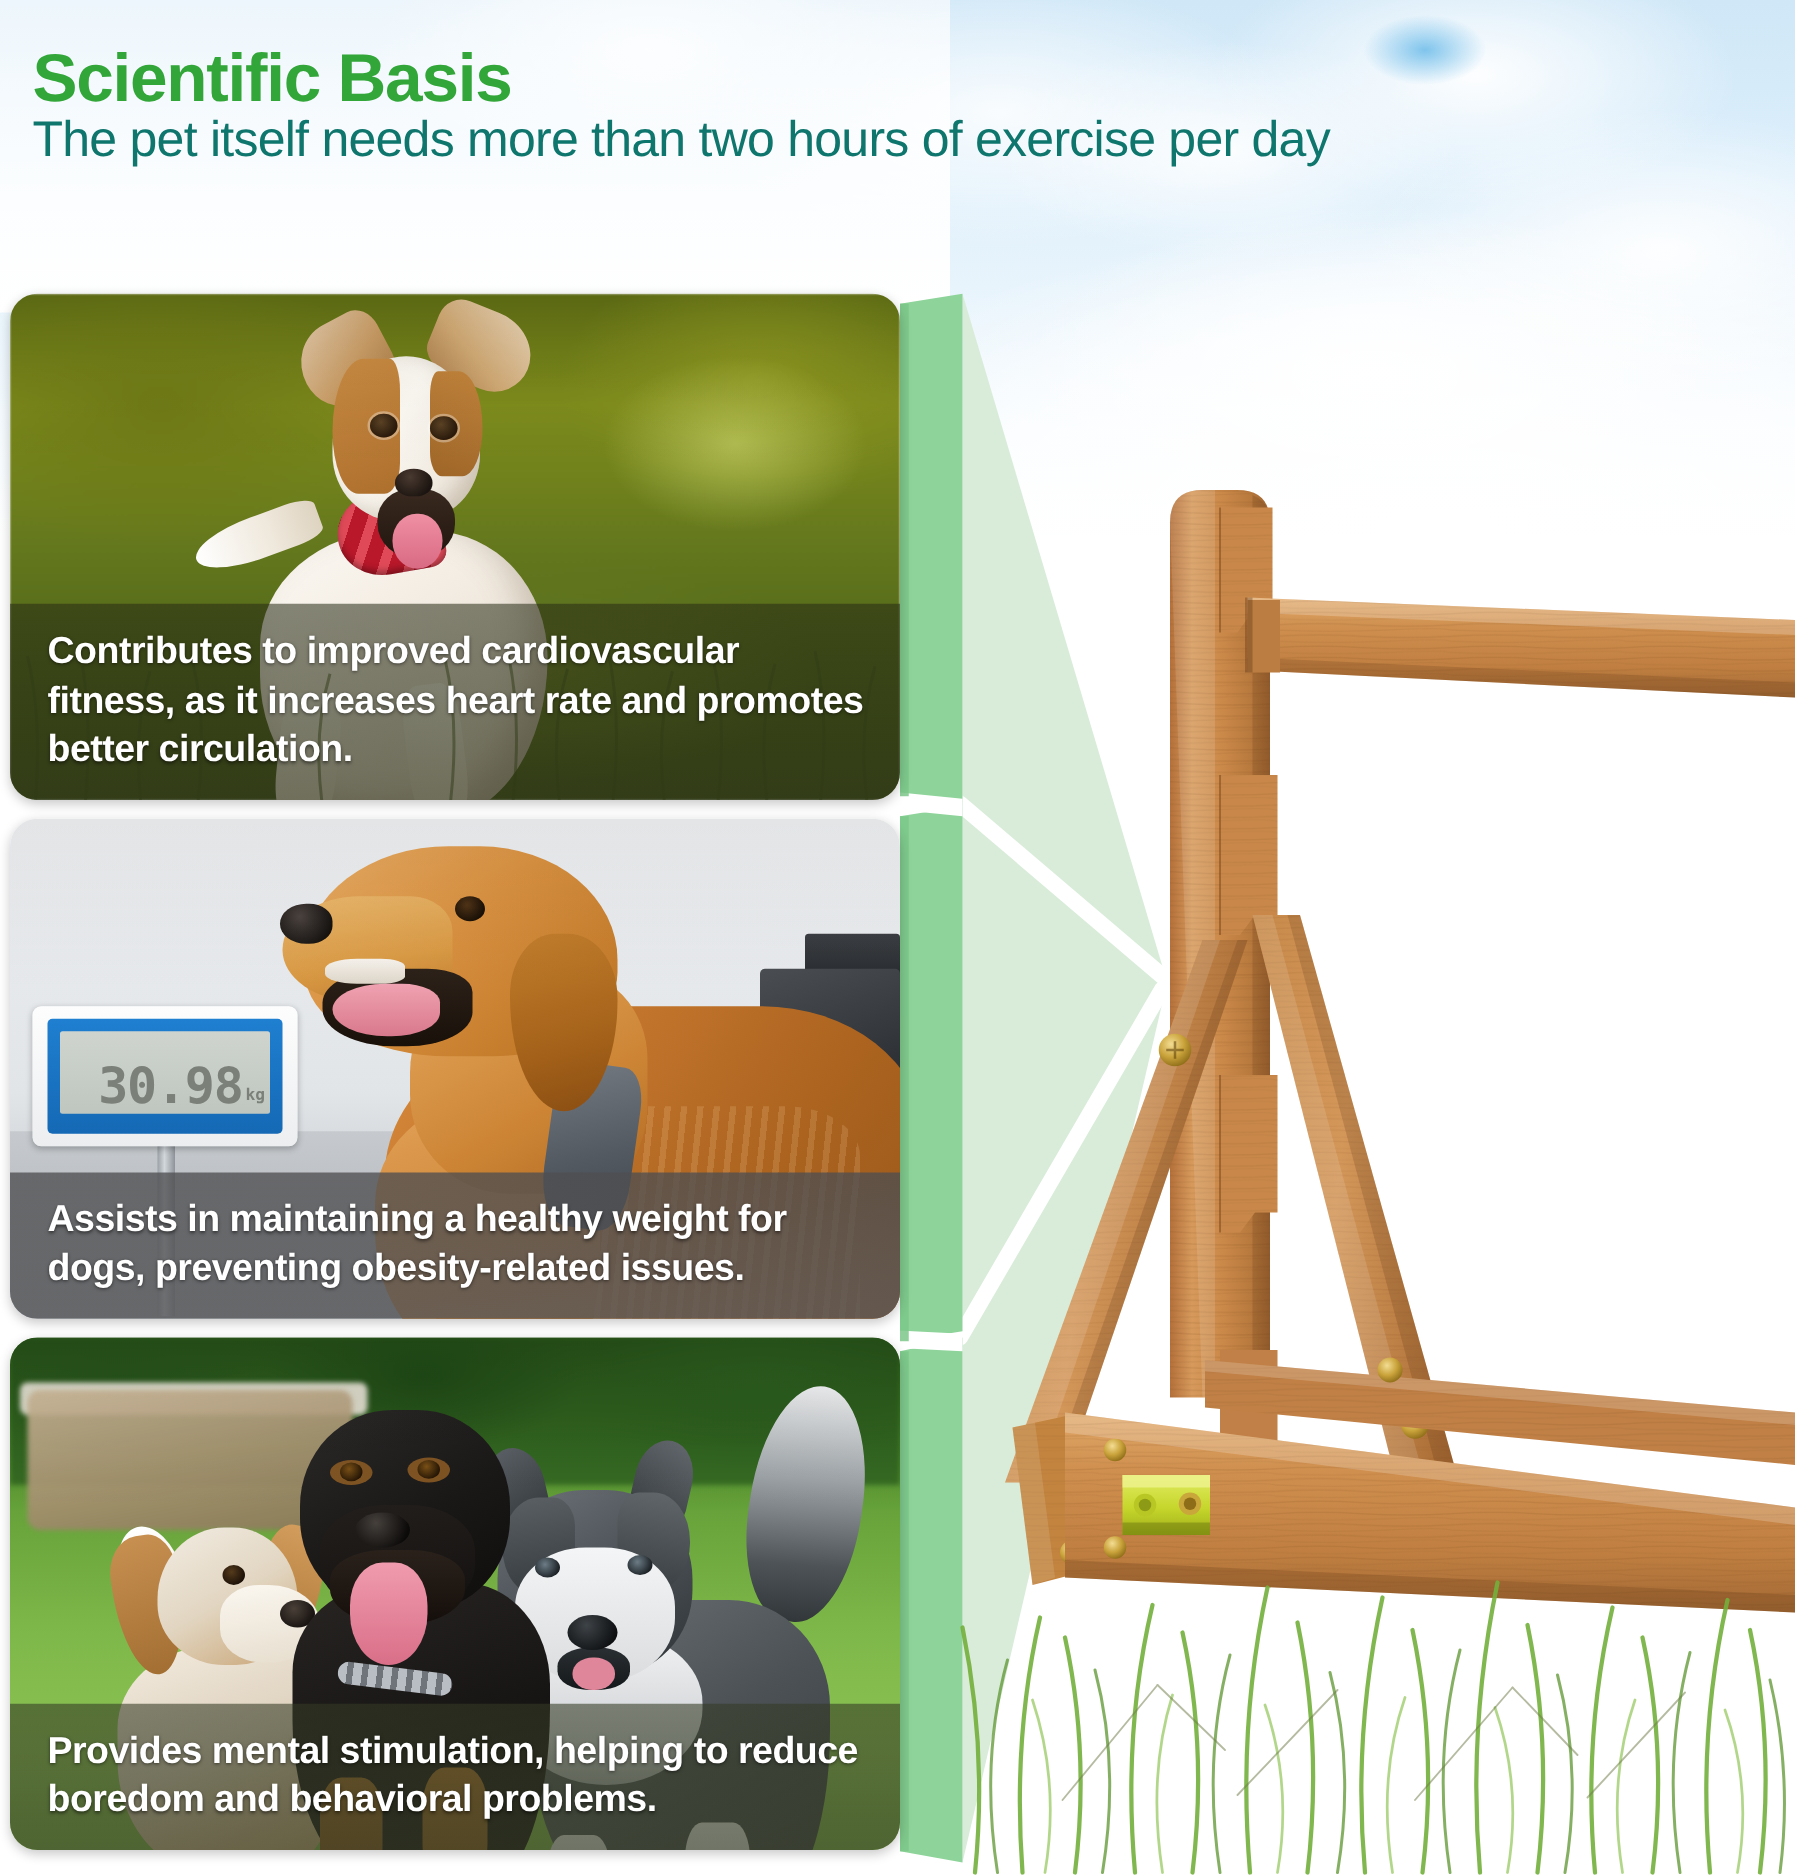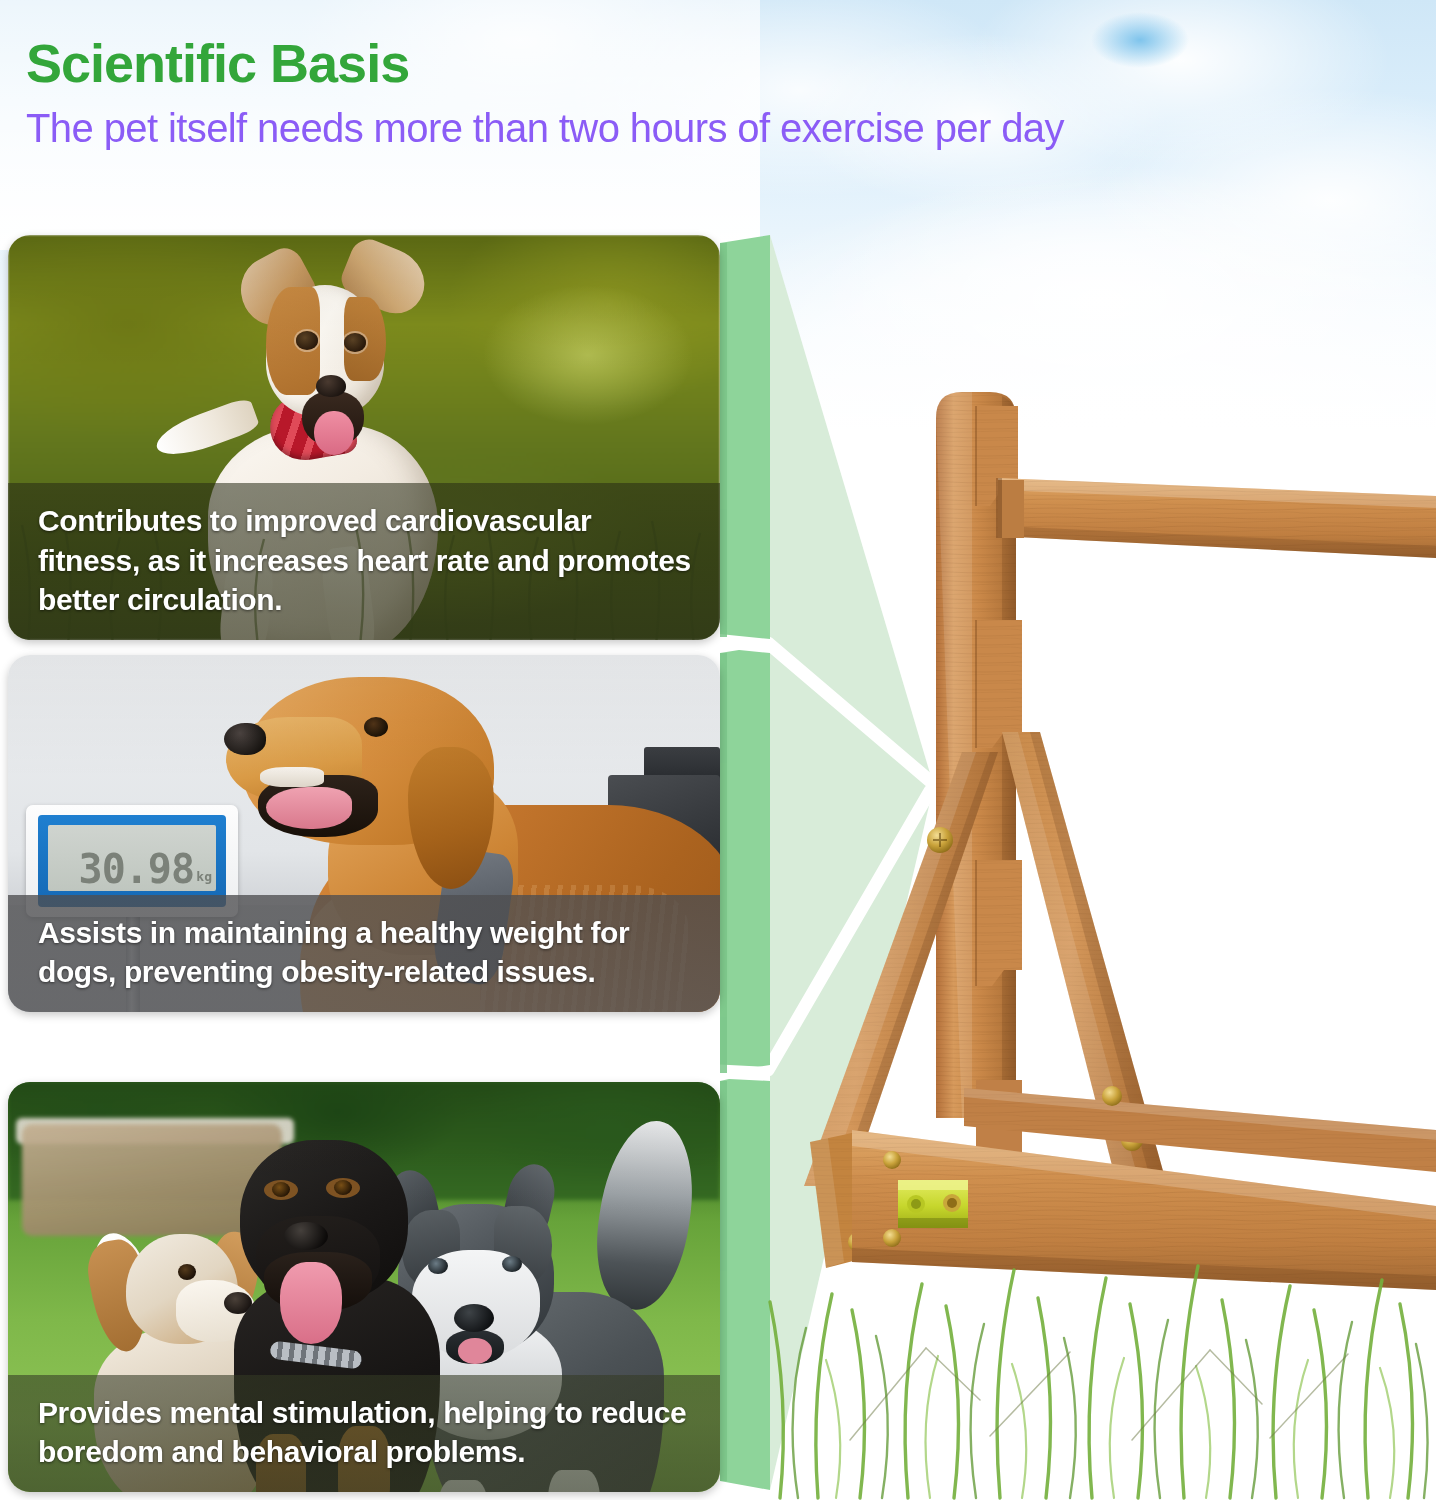--- a/index.html
+++ b/index.html
@@ -31,36 +31,36 @@
     background:linear-gradient(180deg, rgba(255,255,255,.62) 0%, rgba(255,255,255,.85) 55%, #ffffff 100%);
   }
 
   
   #header { position:absolute; left:26px; top:36px; width:1380px; }
   #title {
     font-size:54px; font-weight:bold; color:#33a63a;
     letter-spacing:-1px; line-height:1.0; white-space:nowrap;
   }
   #subtitle {
-    margin-top:16px; font-size:40px; color:#8b5cf6;
+    font-size:40px; color:#0f766e;
     letter-spacing:-.6px; white-space:nowrap;
   }
 
   
   #connector { position:absolute; left:690px; top:225px; width:260px; height:1275px; }
 
   
   .card {
     position:absolute; left:8px; width:712px;
     border-radius:22px; overflow:hidden;
     box-shadow:0 3px 9px rgba(0,0,0,.22);
   }
   #card-1 { top:235px;  height:405px; }
-  #card-2 { top:655px;  height:357px; }
-  #card-3 { top:1070px; height:410px;margin-top:12px; }
+  #card-2 { top:655px;  height:400px; }
+  #card-3 { top:1070px; height:410px; }
 
   .photo { position:absolute; inset:0; overflow:hidden; }
 
   .caption {
     position:absolute; left:0; right:0; bottom:0;
     padding:18px 26px 20px 30px;
     color:#ffffff; font-size:30px; font-weight:bold;
     line-height:1.32; letter-spacing:-.4px;
     text-shadow:0 1px 3px rgba(0,0,0,.55);
   }

